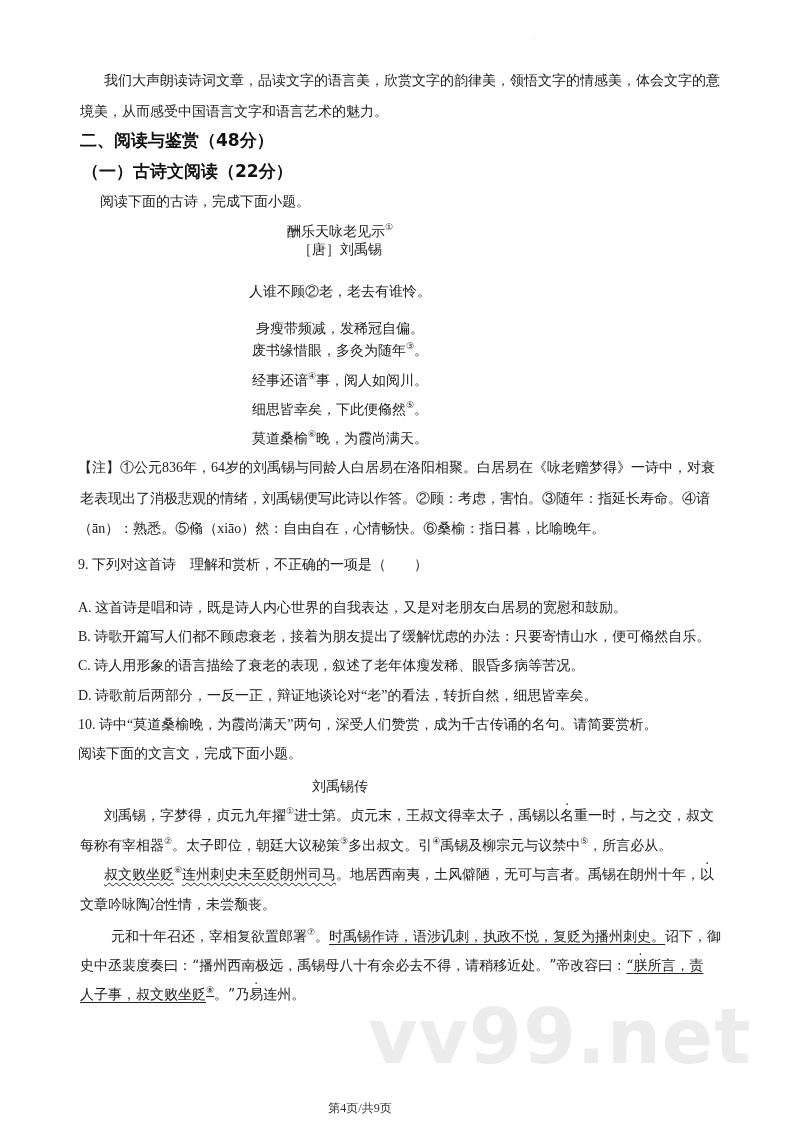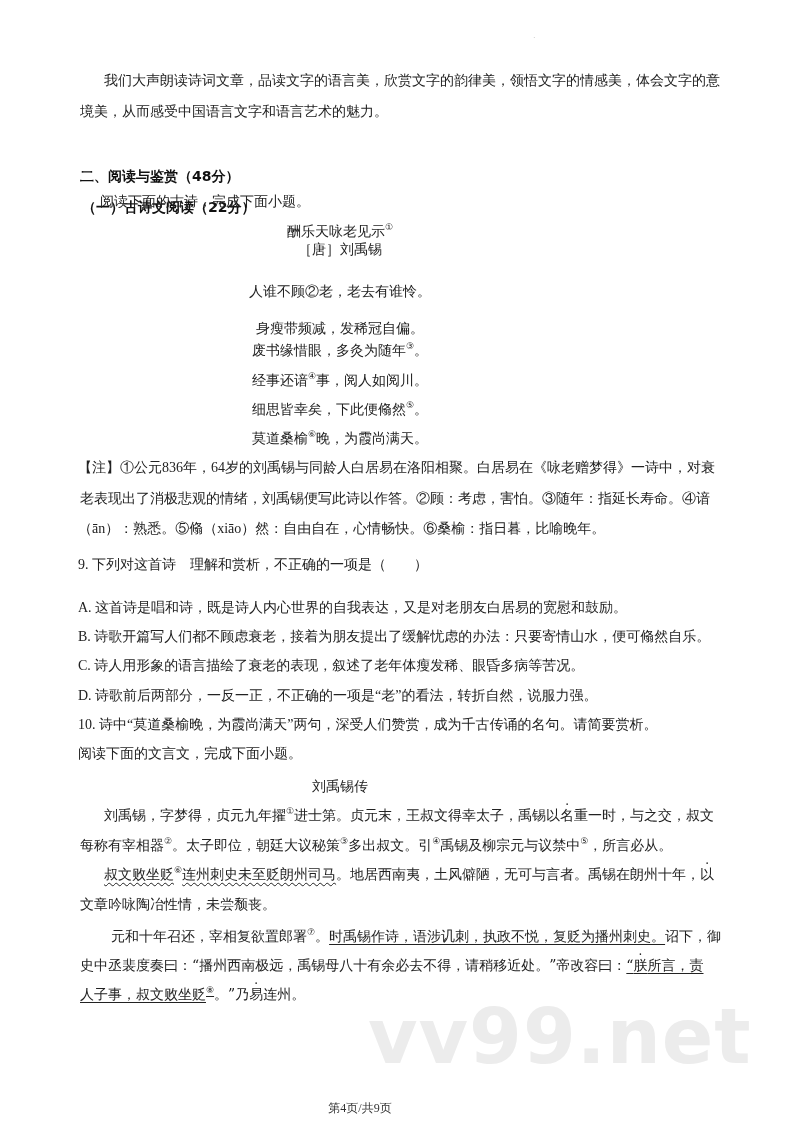--- a/index.html
+++ b/index.html
@@ -1,18 +1,18 @@
 <!DOCTYPE html>
 <html><head>
 <meta charset="utf-8">
 <style>
   html, body { margin:0; padding:0; background:#ffffff; }
   body { width:800px; height:1130px; position:relative; overflow:hidden; font-family:"DejaVu Serif","Liberation Serif",serif; color:#222; }
   .line { position:absolute; white-space:nowrap; font-size:14px; line-height:18px; }
-  .bold { font-weight:bold; font-family:"DejaVu Sans","Liberation Sans",sans-serif; font-size:14px; color:#111;margin-top:36px; }
+  .bold { font-weight:bold; font-family:"DejaVu Sans","Liberation Sans",sans-serif; font-size:17px; color:#111; }
   .center { left:0; width:680px; text-align:center; }
   .sup { font-size:9px; vertical-align:super; line-height:0; }
   .ul { text-decoration: underline; text-underline-offset:3px; }
   .wavy { text-decoration: underline wavy; text-underline-offset:3px; text-decoration-thickness:1px; }
   .dot { position:relative; }
   .dot::before { content:"·"; position:absolute; top:-11px; left:50%; transform:translateX(-50%); font-size:12px; }
   .watermark { position:absolute; left:368px; top:992px; font-family:"DejaVu Sans","Liberation Sans",sans-serif; font-weight:bold; font-size:76px; color:#ececec; letter-spacing:1px; }
   .footer { position:absolute; top:1100px; left:0; width:720px; text-align:center; font-size:12px; color:#333; font-family:"Liberation Serif",serif; }
   .stray { position:absolute; left:533px; top:33px; font-size:8px; color:#bbb; }
 </style>
@@ -41,21 +41,21 @@
 <div class="line center" style="top:429px;"><span>莫道桑榆</span><span class="sup">⑥</span><span>晚，为霞尚满天。</span></div>
 
 <div class="line" style="left:78px; top:459px; font-family:'Liberation Serif',serif;">【注】①公元836年，64岁的刘禹锡与同龄人白居易在洛阳相聚。白居易在《咏老赠梦得》一诗中，对衰</div>
 <div class="line" style="left:80px; top:490px; font-family:'Liberation Serif',serif;">老表现出了消极悲观的情绪，刘禹锡便写此诗以作答。②顾：考虑，害怕。③随年：指延长寿命。④谙</div>
 <div class="line" style="left:78px; top:520px; font-family:'Liberation Serif',serif;">（ān）：熟悉。⑤翛（xiāo）然：自由自在，心情畅快。⑥桑榆：指日暮，比喻晚年。</div>
 
 <div class="line" style="left:78px; top:556px; font-family:'Liberation Serif',serif;">9. 下列对这首诗　理解和赏析，不正确的一项是（　　）</div>
 <div class="line" style="left:78px; top:599px; font-family:'Liberation Serif',serif;">A. 这首诗是唱和诗，既是诗人内心世界的自我表达，又是对老朋友白居易的宽慰和鼓励。</div>
 <div class="line" style="left:78px; top:628px; font-family:'Liberation Serif',serif;">B. 诗歌开篇写人们都不顾虑衰老，接着为朋友提出了缓解忧虑的办法：只要寄情山水，便可翛然自乐。</div>
 <div class="line" style="left:78px; top:657px; font-family:'Liberation Serif',serif;">C. 诗人用形象的语言描绘了衰老的表现，叙述了老年体瘦发稀、眼昏多病等苦况。</div>
-<div class="line" style="left:78px; top:687px; font-family:'Liberation Serif',serif;">D. 诗歌前后两部分，一反一正，不正确的一项是“老”的看法，转折自然，说服力强。</div>
+<div class="line" style="left:78px; top:687px; font-family:'Liberation Serif',serif;">D. 诗歌前后两部分，一反一正，辩证地谈论对“老”的看法，转折自然，细思皆幸矣。</div>
 <div class="line" style="left:78px; top:716px; font-family:'Liberation Serif',serif;">10. 诗中“莫道桑榆晚，为霞尚满天”两句，深受人们赞赏，成为千古传诵的名句。请简要赏析。</div>
 <div class="line" style="left:78px; top:745px; font-family:'Liberation Serif',serif;">阅读下面的文言文，完成下面小题。</div>
 
 <div class="line center" style="top:777px;">刘禹锡传</div>
 
 <div class="line" style="left:104px; top:806px;"><span>刘禹锡，字梦得，贞元九年擢</span><span class="sup">①</span><span>进士第。贞元末，王叔文得幸太子，禹锡以</span><span class="dot">名</span><span>重一时，与之交，叔文</span></div>
 <div class="line" style="left:80px; top:836px;"><span>每称有宰相器</span><span class="sup">②</span><span>。太子即位，朝廷大议秘策</span><span class="sup">③</span><span>多出叔文。引</span><span class="sup">④</span><span>禹锡及柳宗元与议禁中</span><span class="sup">⑤</span><span>，所言必从。</span></div>
 
 <div class="line" style="left:104px; top:865px;"><span class="wavy">叔文败坐贬</span><span class="sup">⑥</span><span class="wavy">连州刺史未至贬朗州司马</span><span>。地居西南夷，土风僻陋，无可与言者。禹锡在朗州十年，</span><span class="dot">以</span></div>
 <div class="line" style="left:80px; top:895px;">文章吟咏陶冶性情，未尝颓丧。</div>

